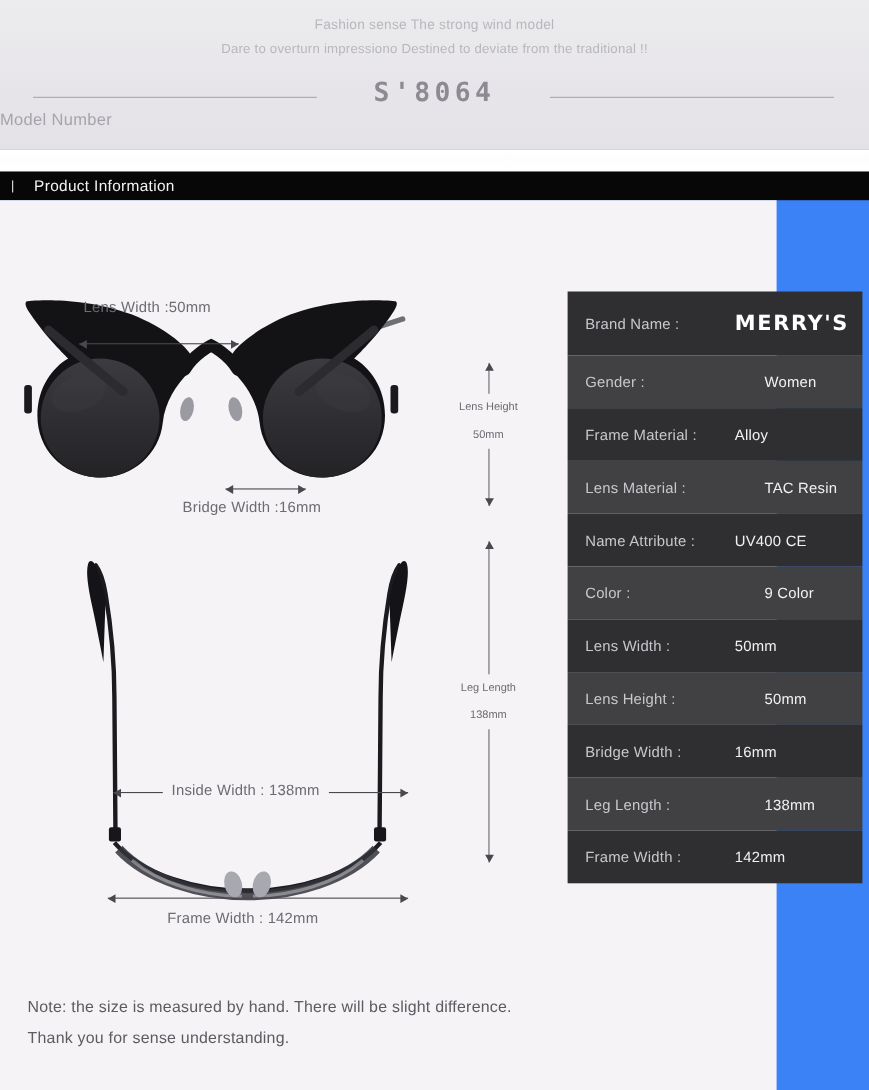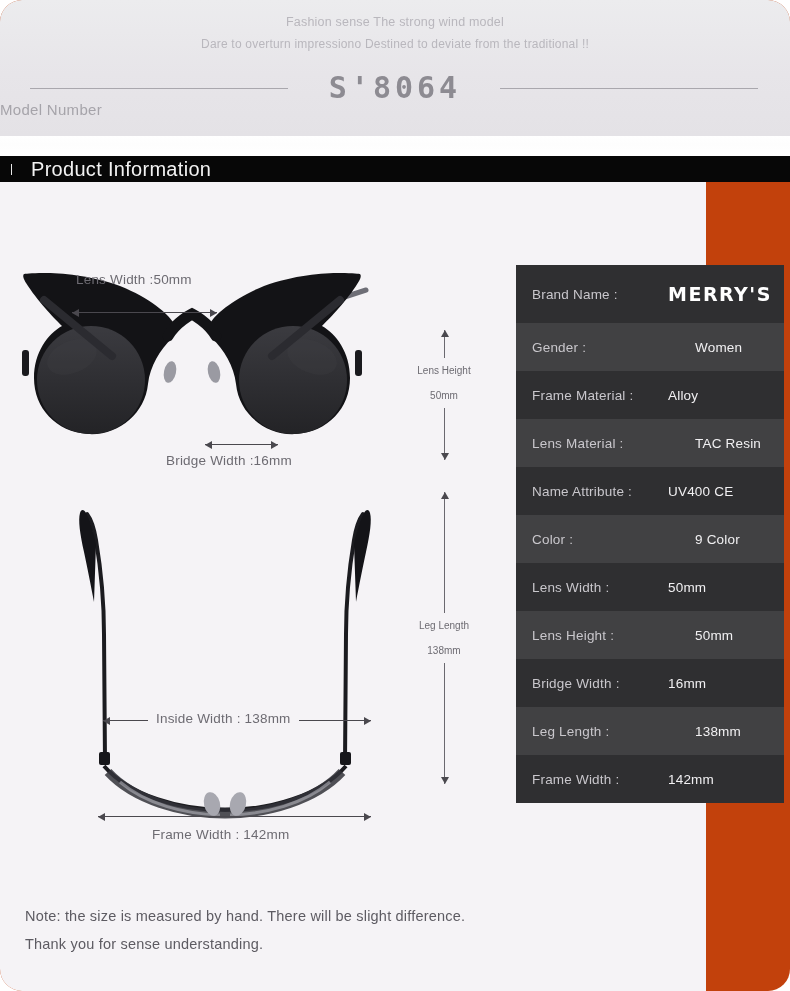--- a/index.html
+++ b/index.html
@@ -8,22 +8,21 @@
     background: #ffffff;
   }
   body {
     font-family: "Liberation Sans", sans-serif;
   }
   .page {
     position: relative;
     width: 790px;
     height: 991px;
     overflow: hidden;
-    background: #c2410c;
-    border-radius: 22px;
+    background: #3b82f6;
   }
 
   
   .banner {
     position: absolute;
     left: 0; top: 0;
     width: 790px;
     height: 136px;
     background: linear-gradient(180deg, #ececee 0%, #e7e5e9 55%, #e4e2e6 100%);
   }
@@ -45,21 +44,21 @@
   }
   .rule-left  { left: 30px;  width: 258px; }
   .rule-right { left: 500px; width: 258px; }
 
   .model-number {
     position: absolute;
     top: 70px;
     width: 790px;
     text-align: center;
     font-family: "DejaVu Sans Mono", monospace;
-    font-size: 30px;
+    font-size: 24px;
     font-weight: bold;
     letter-spacing: 4px;
     color: #8d8b92;
   }
   .model-caption {
     position: absolute;
     top: 101px;
     width: 790px;
     text-align: left;
     font-size: 15px;
@@ -87,21 +86,21 @@
   }
   .section-tick {
     width: 1px;
     height: 11px;
     background: #e7e7e7;
     margin-left: 11px;
   }
   .section-title {
     margin-left: 19px;
     color: #f2f2f2;
-    font-size: 20px;
+    font-size: 14px;
     letter-spacing: .3px;
   }
 
   
   .content {
     position: absolute;
     left: 0; top: 182px;
     width: 706px;
     height: 809px;
     background: #f5f3f6;

